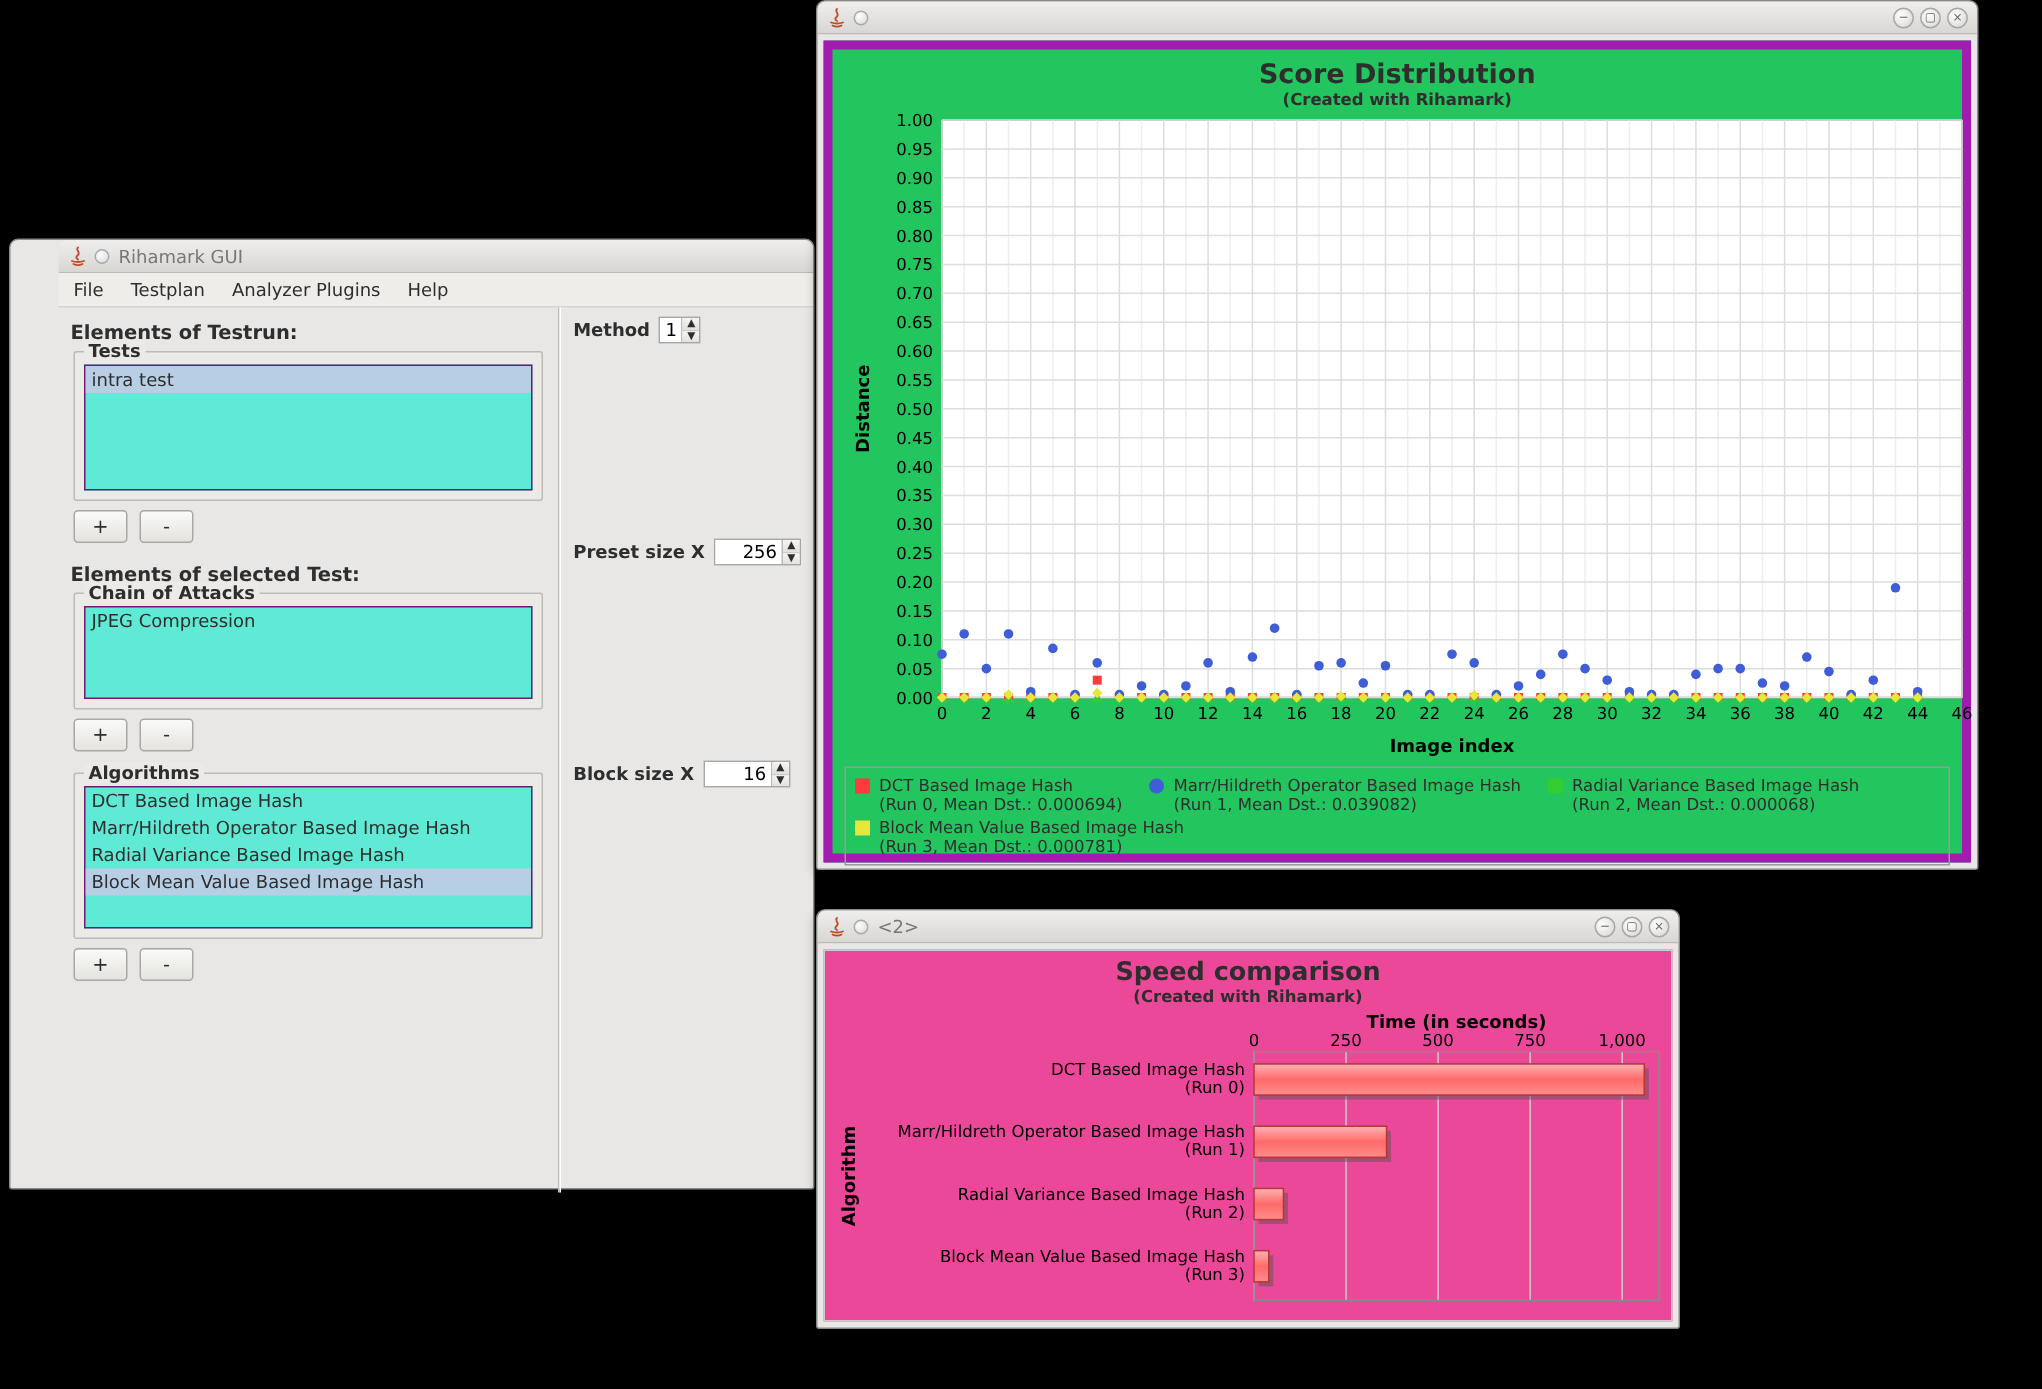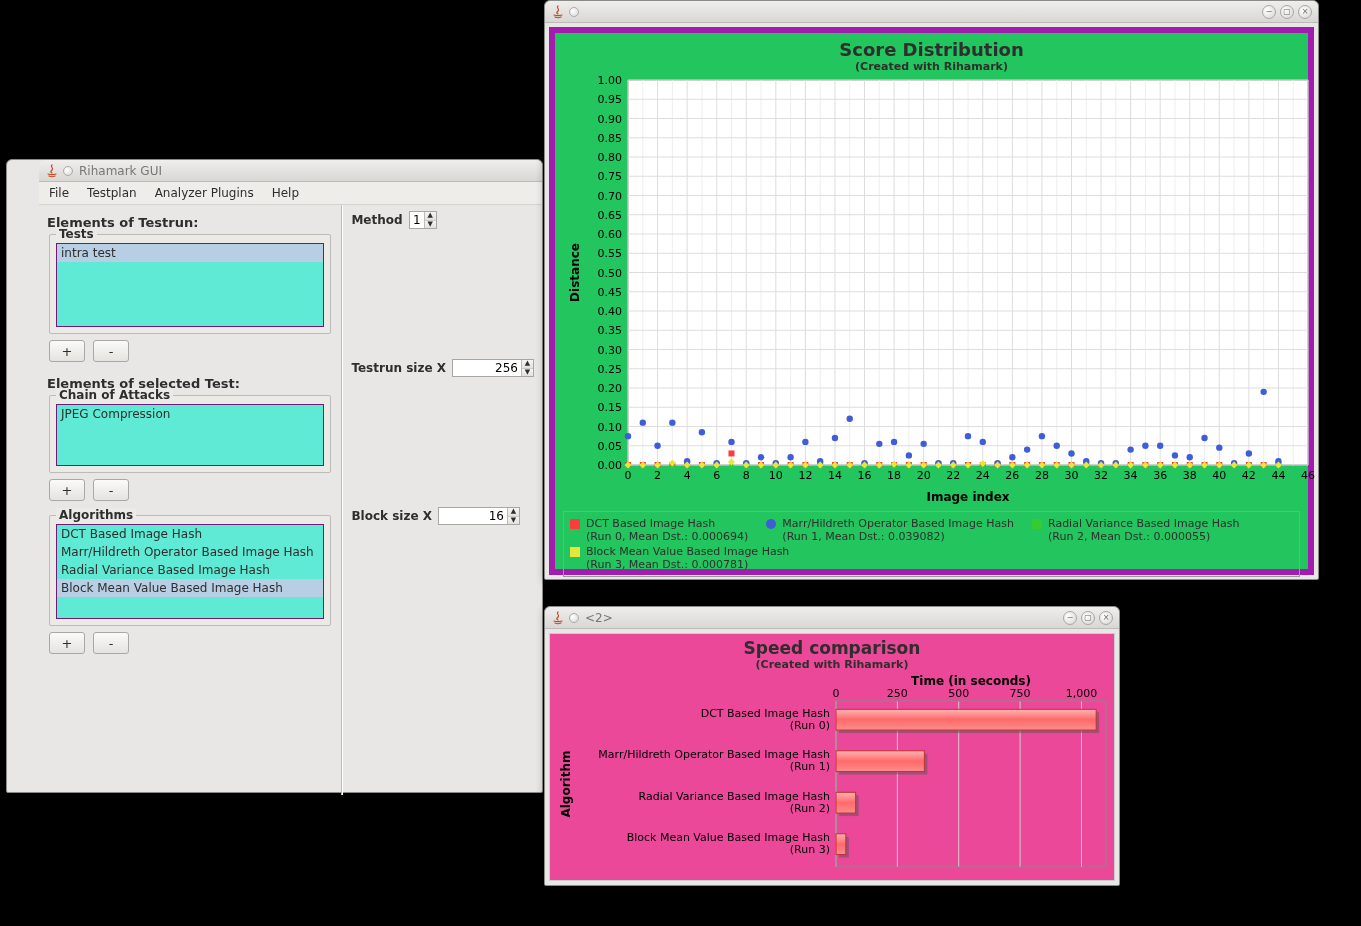--- a/index.html
+++ b/index.html
@@ -115,21 +115,21 @@
   .formrow { display: flex; align-items: center; margin-bottom: 130px; }
   .formrow:last-child { margin-bottom: 0; }
   .formrow label { font-weight: bold; margin-right: 6px; white-space: nowrap; }
   .spinner {
     display: inline-flex; align-items: stretch;
     border: 1px solid #a8a7a4;
     background: #fff;
     height: 18px;
   }
   .spinner input {
-    border: none; width: 68px; text-align: right;
+    border: none; width: 44px; text-align: right;
     padding: 0 3px; font: inherit; outline: none;
   }
   .spinner .arrows {
     width: 12px;
     display: flex; flex-direction: column;
     border-left: 1px solid #bcbcbc;
   }
   .spinner .arrows div {
     flex: 1;
     font-size: 7px; line-height: 7px;
@@ -239,21 +239,21 @@
         <label>Method</label>
         <div class="spinner">
           <input style="width: 14px;" value="1">
           <div class="arrows">
               <div>▲</div>
               <div>▼</div>
             </div>
         </div>
       </div>
       <div class="formrow">
-        <label>Testrun size X</label>
+        <label>Preset size X</label>
         <div class="spinner">
           <input value="256" style="">
           <div class="arrows">
               <div>▲</div>
               <div>▼</div>
             </div>
         </div>
       </div>
       <div class="formrow" style="margin-bottom:0">
         <label>Block size X</label>
@@ -587,21 +587,21 @@
         <div class="legend-item">
           <span class="legend-swatch" style="background:#ff3c3c"></span>
           <span><span>DCT Based Image Hash</span><br><span>(Run 0, Mean Dst.: 0.000694)</span></span>
         </div>
         <div class="legend-item">
           <span class="legend-swatch" style="border-radius:50%;background:#3f5dd6"></span>
           <span><span>Marr/Hildreth Operator Based Image Hash</span><br><span>(Run 1, Mean Dst.: 0.039082)</span></span>
         </div>
         <div class="legend-item">
           <span class="legend-swatch" style="background:#33cc33"></span>
-          <span><span>Radial Variance Based Image Hash</span><br><span>(Run 2, Mean Dst.: 0.000055)</span></span>
+          <span><span>Radial Variance Based Image Hash</span><br><span>(Run 2, Mean Dst.: 0.000068)</span></span>
         </div>
         <div class="legend-item">
           <span class="legend-swatch" style="background:#e6e63c"></span>
           <span><span>Block Mean Value Based Image Hash</span><br><span>(Run 3, Mean Dst.: 0.000781)</span></span>
         </div>
       </div>
   </div>
 </div>
 
 <div class="window" style="left:544px; top:606px; width:576px; height:280px;">

